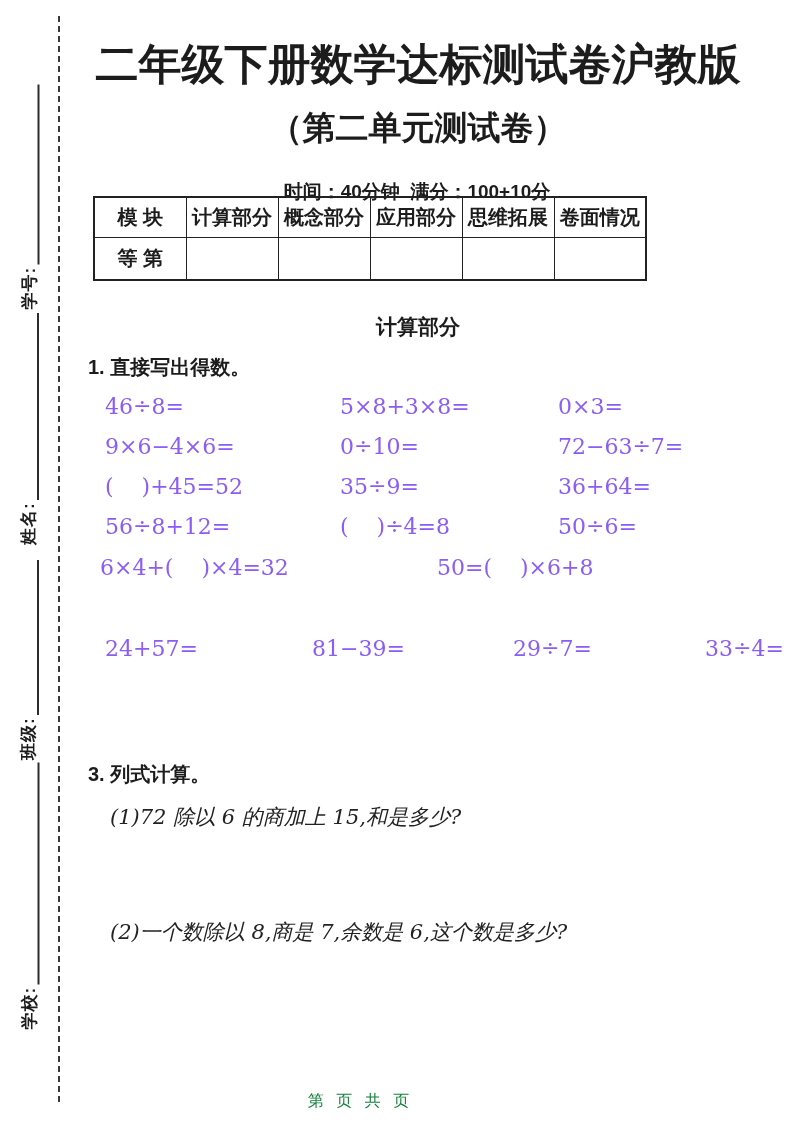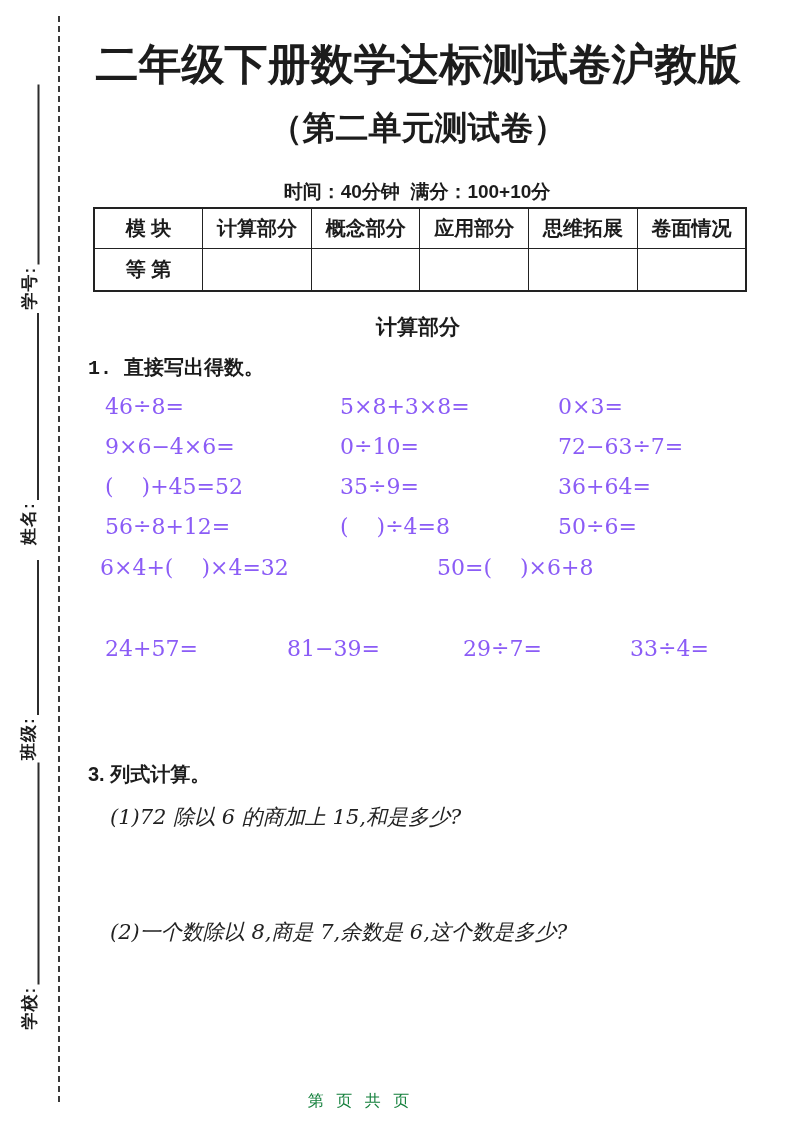--- a/index.html
+++ b/index.html
@@ -13,41 +13,41 @@
 
   
   .side-unit { position: absolute; height: 22px; display: flex; align-items: flex-end; transform: rotate(-90deg); font-size: 17px; font-weight: 600; letter-spacing: 1px; }
   .side-unit .side-label { line-height: 20px; white-space: nowrap; }
   .side-unit .blank-line { flex: 1; height: 15px; border-bottom: 2px solid #2c2c2c; margin-left: 2px; }
 
   .title { position: absolute; top: 36px; left: 88px; width: 660px; text-align: center; font-size: 43px; font-weight: bold; letter-spacing: 0px; white-space: nowrap; }
   .subtitle { position: absolute; top: 106px; left: 88px; width: 660px; text-align: center; font-size: 33px; font-weight: bold; white-space: nowrap; }
   .info-line { position: absolute; top: 179px; left: 88px; width: 658px; text-align: center; font-size: 19px; font-weight: 600; white-space: pre; }
 
-  table.score-table { position: absolute; top: 207px; left: 93px; width: 654px; border-collapse: collapse; table-layout: fixed; }
+  table.score-table { position: absolute; top: 196px; left: 93px; width: 554px; border-collapse: collapse; table-layout: fixed; }
   table.score-table th, table.score-table td { border: 1px solid #222; font-size: 20px; font-weight: bold; text-align: center; vertical-align: middle; }
   table.score-table { border: 2px solid #222; }
   table.score-table tr.hdr { height: 40px; }
   table.score-table tr.vals { height: 43px; }
 
   .section-heading { position: absolute; top: 313px; left: 88px; width: 660px; text-align: center; font-size: 21px; font-weight: bold; }
 
   .q-title { position: absolute; left: 88px; font-size: 20px; font-weight: bold; white-space: pre; }
-  .q1-title { top: 354px; font-family: Liberation Mono, monospace; }
+  .q1-title { top: 354px; }
   .q2-title { top: 594px; }
   .q3-title { top: 761px; }
 
   .expr { font-family: "DejaVu Serif", serif; font-size: 22px; white-space: pre; color: #8b5cf6; }
 
   .q1-grid { position: absolute; top: 386px; left: 105px; width: 645px; display: grid; grid-template-columns: 235px 218px 1fr; grid-auto-rows: 40px; align-items: center; }
   .q1-row5 { position: absolute; top: 548px; left: 88px; width: 660px; height: 40px; }
   .q1-row5 .item1 { position: absolute; left: 12px; top: 7px; }
   .q1-row5 .item2 { position: absolute; left: 349px; top: 7px; }
 
-  .q2-grid { position: absolute; top: 630px; left: 105px; width: 640px; display: grid; grid-template-columns: 182px 176px 167px auto; grid-auto-rows: 36px; align-items: center; }
+  .q2-grid { position: absolute; top: 630px; left: 105px; width: 640px; display: grid; grid-template-columns: 182px 176px 167px auto; grid-auto-rows: 36px; align-items: center; gap: 25px; }
 
   .q3-item { position: absolute; left: 110px; font-family: "DejaVu Serif", serif; font-style: italic; font-size: 21px; white-space: pre; color: #222; }
   .q3-item-1 { top: 803px; }
   .q3-item-2 { top: 918px; }
 
   .footer { position: absolute; top: 1091px; left: 0; width: 721px; text-align: center; font-size: 16px; letter-spacing: 4px; color: #15803d; white-space: pre; }
 </style>
 </head>
 <body>
 

